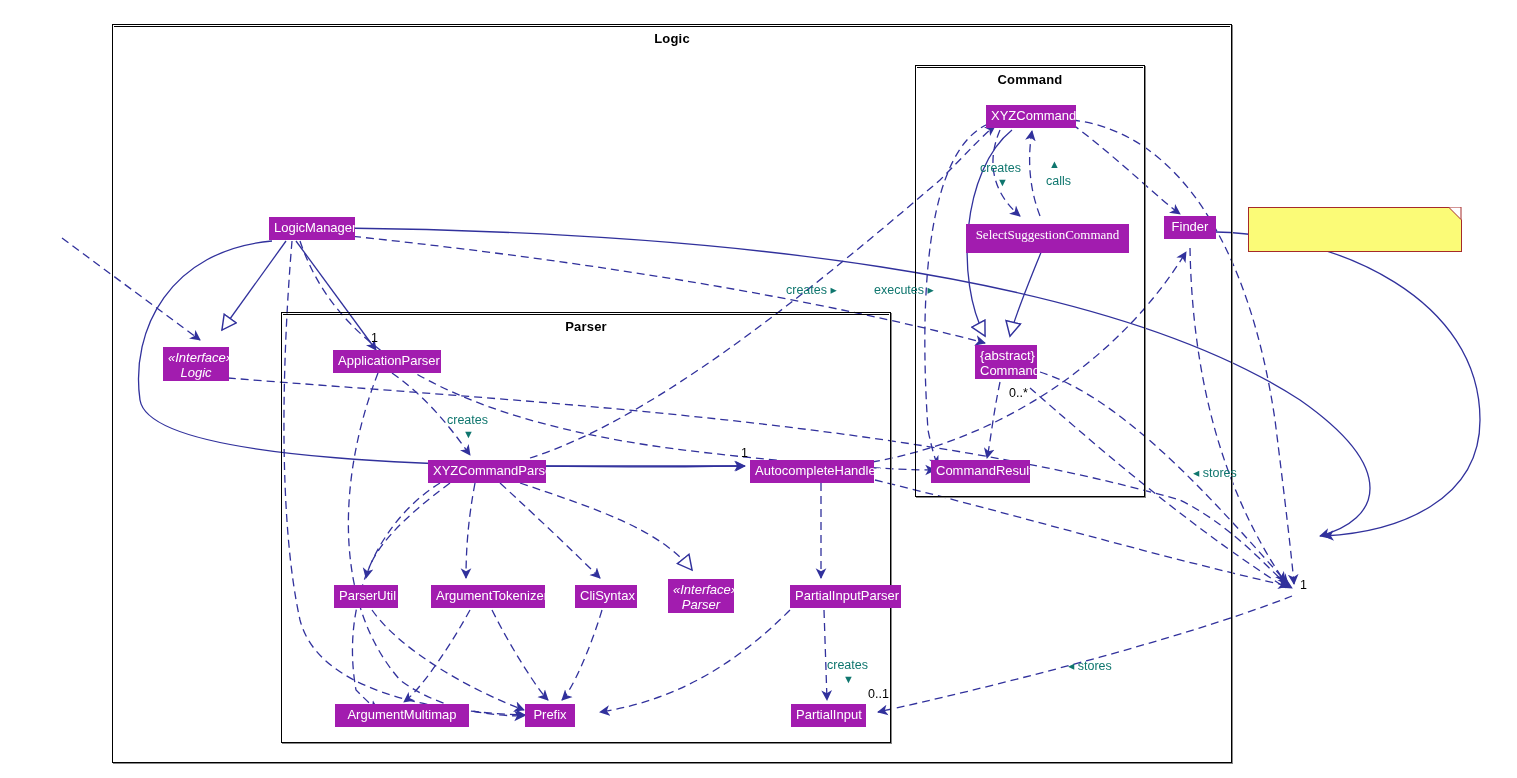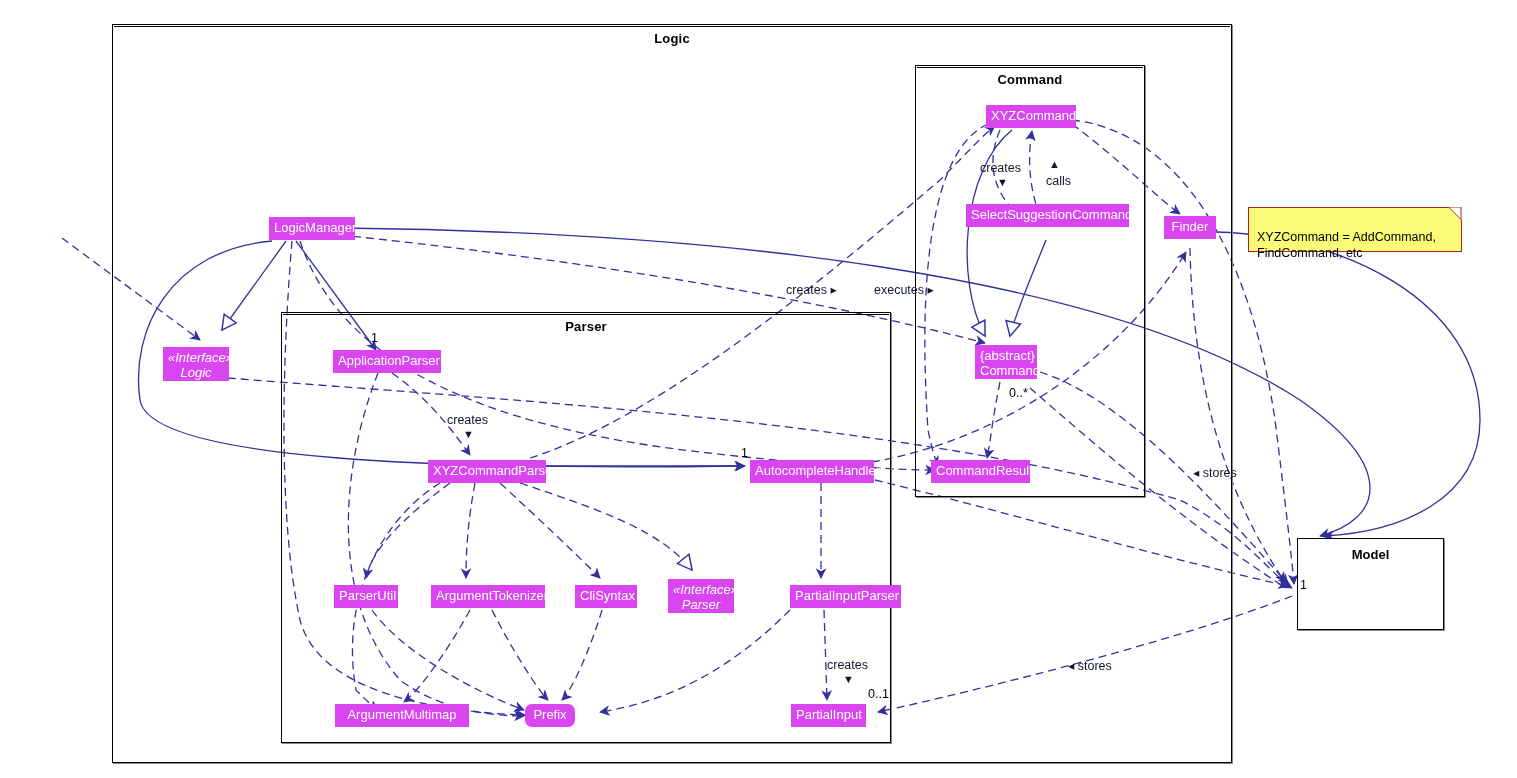--- a/index.html
+++ b/index.html
@@ -45,21 +45,21 @@
     content: "";
     position: absolute;
     left: 1px; right: 1px; top: 1px;
     height: 1px;
     background: #000000;
   }
   
   .clsbox {
     position: absolute;
     box-sizing: border-box;
-    background: #d946ef;
+    background: #a21caf;
     color: #ffffff;
     font-size: 13px;
     line-height: 14px;
     text-align: center;
     white-space: nowrap;
     padding: 4px 5px;
     border: 0;
   }
   .clsbox.two-line {
     line-height: 15px;
@@ -108,21 +108,21 @@
     position: absolute;
     right: -1px;
     top: -1px;
     width: 18px;
     height: 18px;
   }
   
   .edgelabel {
     position: absolute;
     font-size: 12.5px;
-    color: #0f172a;
+    color: #0f766e;
     white-space: nowrap;
   }
   .mult {
     position: absolute;
     font-size: 12.5px;
     color: #000000;
     white-space: nowrap;
   }
 </style>
 </head>
@@ -226,23 +226,20 @@
   </div>
 
   <div class="package" style="left:281px; top:312px; width:610px; height:431px;">
     <div class="pkg-title">Parser</div>
   </div>
 
   <div class="package" style="left:915px; top:65px; width:230px; height:432px;">
     <div class="pkg-title">Command</div>
   </div>
 
-  <div class="plainbox" style="left:1297px; top:538px; width:147px; height:92px;">
-    <div class="pkg-title">Model</div>
-  </div>
 
   <div class="clsbox" style="left:269px; top:217px; width:86px; height:23px;">
     <span>LogicManager</span>
   </div>
 
   <div class="clsbox two-line" style="left:163px; top:347px; width:66px; height:34px;">
     <div class="italic">«Interface»</div>
     <div class="italic">Logic</div>
   </div>
 
@@ -276,52 +273,50 @@
   </div>
 
   <div class="clsbox" style="left:790px; top:585px; width:111px; height:23px;">
     <span>PartialInputParser</span>
   </div>
 
   <div class="clsbox" style="left:335px; top:704px; width:134px; height:23px;">
     <span>ArgumentMultimap</span>
   </div>
 
-  <div class="clsbox" style="left:525px; top:704px; width:50px; height:23px;border-radius:7px;">
+  <div class="clsbox" style="left:525px; top:704px; width:50px; height:23px;">
     <span>Prefix</span>
   </div>
 
   <div class="clsbox" style="left:791px; top:704px; width:75px; height:23px;">
     <span>PartialInput</span>
   </div>
 
   <div class="clsbox" style="left:986px; top:105px; width:90px; height:23px;">
     <span>XYZCommand</span>
   </div>
 
-  <div class="clsbox" style="left:966px; top:204px; width:163px; height:23px;">
+  <div class="clsbox" style="left:966px; top:224px; width:163px; height:29px;font-family:Liberation Serif, serif;">
     <span>SelectSuggestionCommand</span>
   </div>
 
   <div class="clsbox" style="left:1164px; top:216px; width:52px; height:23px;">
     <span>Finder</span>
   </div>
 
   <div class="clsbox two-line" style="left:975px; top:345px; width:62px; height:34px;">
     <div>{abstract}</div>
     <div>Command</div>
   </div>
 
   <div class="clsbox" style="left:931px; top:460px; width:99px; height:23px;">
     <span>CommandResult</span>
   </div>
 
   <div class="note" style="left:1248px; top:207px; width:214px; height:45px;">
-    <span>XYZCommand = AddCommand,
-FindCommand, etc</span>
     <span class="fold"></span>
     <svg class="foldline" viewBox="0 0 18 18" xmlns="http://www.w3.org/2000/svg">
       <path d="M 4.5 0 L 17 12.5 L 17 0 Z" fill="#ffffff" stroke="#a52a2a" stroke-width="1"></path>
     </svg>
   </div>
 
   <div class="edgelabel" style="left:786px; top:282px;">
     <span>creates ▸</span>
   </div>
 

